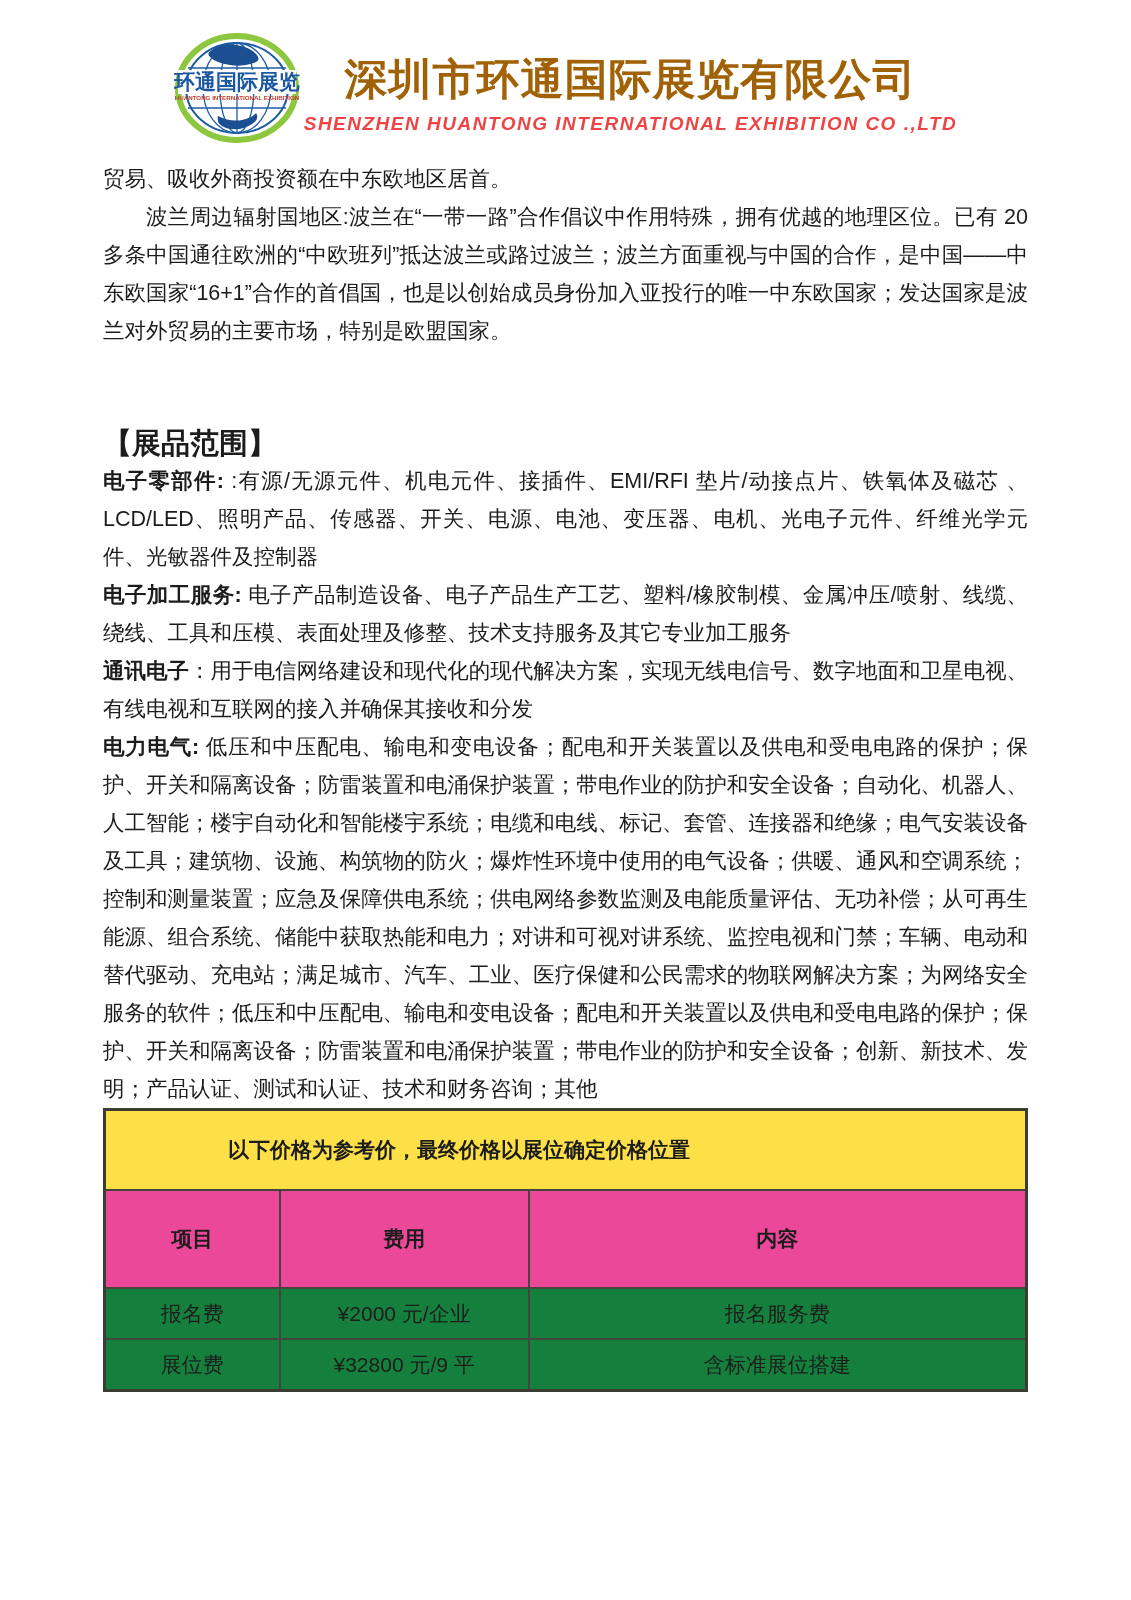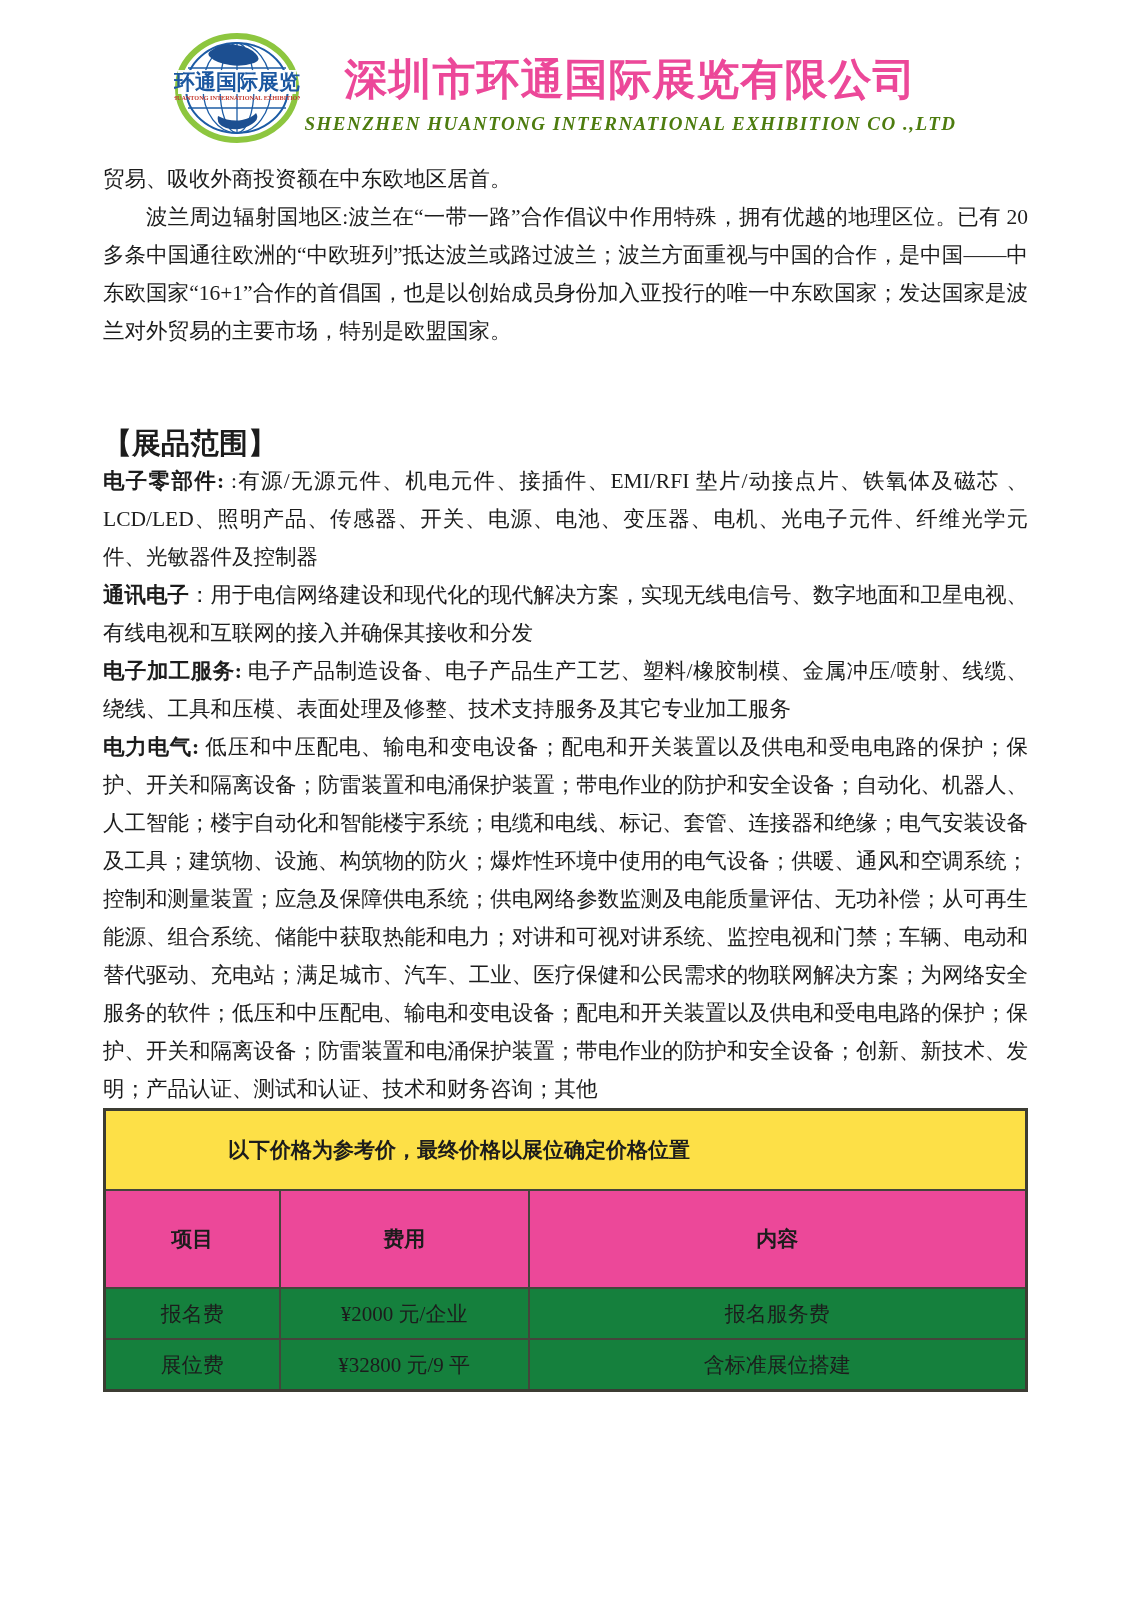--- a/index.html
+++ b/index.html
@@ -3,49 +3,49 @@
 <meta charset="utf-8">
 <style>
   html, body { margin: 0; padding: 0; background: #ffffff; }
   .page {
     position: relative;
     width: 1131px;
     height: 1600px;
     box-sizing: border-box;
     padding: 32px 103px 0 103px;
     background: #ffffff;
-    font-family: Liberation Serif, serif;
+    font-family: Liberation Sans, sans-serif;
     color: #1c1c1c;
     overflow: hidden;
   }
   
   .hdr {
     display: flex;
     align-items: center;
     justify-content: center;
     margin: 0 auto 10px auto;
   }
   .logo-wrap { flex: 0 0 auto; margin-right: 4px; }
   .title-block { text-align: center; }
   .company-cn {
     margin: 8px;
     font-size: 43px;
     font-weight: 800;
     letter-spacing: 1px;
-    color: #ec4899;
+    color: #a16207;
     line-height: 1.15;
     white-space: nowrap;
   }
   .company-en {
     margin-top: 8px;
     font-size: 19px;
     font-weight: 700;
     font-style: italic;
     letter-spacing: 1.5px;
-    color: #4d7c0f;
+    color: #ef4444;
     white-space: nowrap;
   }
   
   .para {
     margin: 0;
     font-size: 21.5px;
     line-height: 38px;
     text-align: justify;
   }
   .indent { text-indent: 2em; }
@@ -128,23 +128,23 @@
   </header>
 
   <main>
     <p class="para">贸易、吸收外商投资额在中东欧地区居首。</p>
     <p class="para indent">波兰周边辐射国地区:波兰在“一带一路”合作倡议中作用特殊，拥有优越的地理区位。已有 20 多条中国通往欧洲的“中欧班列”抵达波兰或路过波兰；波兰方面重视与中国的合作，是中国——中东欧国家“16+1”合作的首倡国，也是以创始成员身份加入亚投行的唯一中东欧国家；发达国家是波兰对外贸易的主要市场，特别是欧盟国家。</p>
 
     <h2 class="sec-heading">【展品范围】</h2>
 
     <p class="para"><span class="bold-label">电子零部件:</span><span> :有源/无源元件、机电元件、接插件、EMI/RFI 垫片/动接点片、铁氧体及磁芯 、LCD/LED、照明产品、传感器、开关、电源、电池、变压器、电机、光电子元件、纤维光学元件、光敏器件及控制器</span></p>
 
+    <p class="para"><span class="bold-label">电子加工服务:</span><span> 电子产品制造设备、电子产品生产工艺、塑料/橡胶制模、金属冲压/喷射、线缆、绕线、工具和压模、表面处理及修整、技术支持服务及其它专业加工服务</span></p>
+
     <p class="para"><span class="bold-label">通讯电子</span><span>：用于电信网络建设和现代化的现代解决方案，实现无线电信号、数字地面和卫星电视、有线电视和互联网的接入并确保其接收和分发</span></p>
-
-    <p class="para"><span class="bold-label">电子加工服务:</span><span> 电子产品制造设备、电子产品生产工艺、塑料/橡胶制模、金属冲压/喷射、线缆、绕线、工具和压模、表面处理及修整、技术支持服务及其它专业加工服务</span></p>
 
     <p class="para"><span class="bold-label">电力电气:</span><span> 低压和中压配电、输电和变电设备；配电和开关装置以及供电和受电电路的保护；保护、开关和隔离设备；防雷装置和电涌保护装置；带电作业的防护和安全设备；自动化、机器人、人工智能；楼宇自动化和智能楼宇系统；电缆和电线、标记、套管、连接器和绝缘；电气安装设备及工具；建筑物、设施、构筑物的防火；爆炸性环境中使用的电气设备；供暖、通风和空调系统；控制和测量装置；应急及保障供电系统；供电网络参数监测及电能质量评估、无功补偿；从可再生能源、组合系统、储能中获取热能和电力；对讲和可视对讲系统、监控电视和门禁；车辆、电动和替代驱动、充电站；满足城市、汽车、工业、医疗保健和公民需求的物联网解决方案；为网络安全服务的软件；低压和中压配电、输电和变电设备；配电和开关装置以及供电和受电电路的保护；保护、开关和隔离设备；防雷装置和电涌保护装置；带电作业的防护和安全设备；创新、新技术、发明；产品认证、测试和认证、技术和财务咨询；其他</span></p>
 
 
     <table class="fees">
       <colgroup>
         <col class="col-item">
           <col class="col-cost">
           <col class="col-content">
       </colgroup>

